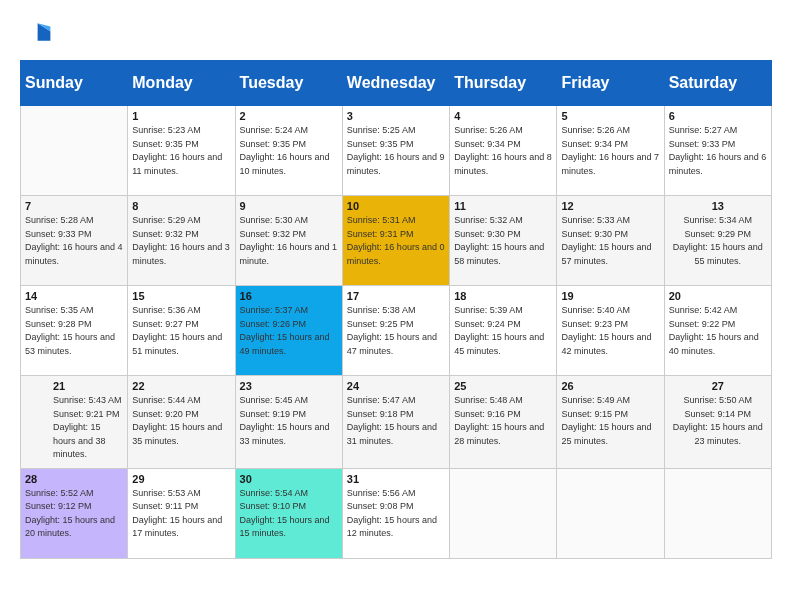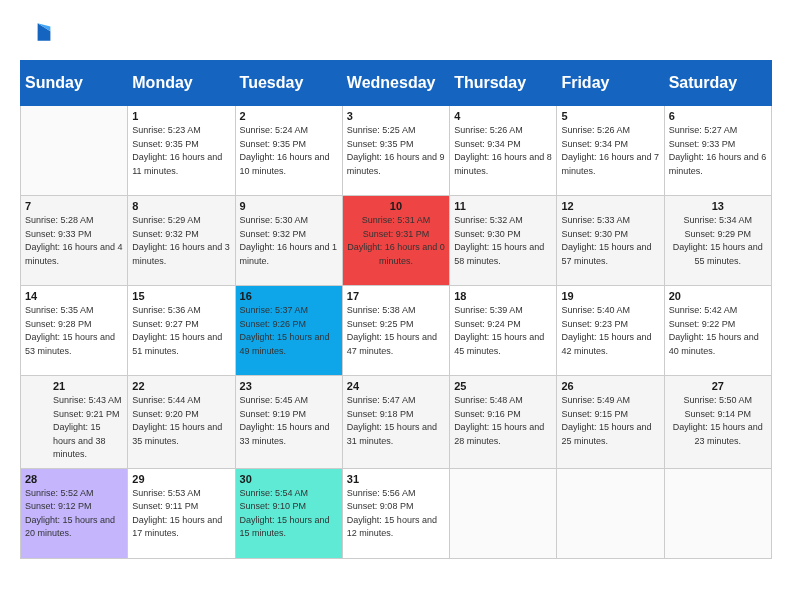--- a/index.html
+++ b/index.html
@@ -142,21 +142,21 @@
           <div class="day-info">Sunrise: 5:28 AM<br>Sunset: 9:33 PM<br>Daylight: 16 hours and 4 minutes.</div>
         </td>
         <td style="background-color: rgb(245, 245, 245);">
           <div class="day-num">8</div>
           <div class="day-info">Sunrise: 5:29 AM<br>Sunset: 9:32 PM<br>Daylight: 16 hours and 3 minutes.</div>
         </td>
         <td style="background-color: rgb(245, 245, 245);">
           <div class="day-num">9</div>
           <div class="day-info">Sunrise: 5:30 AM<br>Sunset: 9:32 PM<br>Daylight: 16 hours and 1 minute.</div>
         </td>
-        <td style="background-color: #ef4444; text-align: center;">
+        <td style="background-color: #eab308;">
           <div class="day-num">10</div>
           <div class="day-info">Sunrise: 5:31 AM<br>Sunset: 9:31 PM<br>Daylight: 16 hours and 0 minutes.</div>
         </td>
         <td style="background-color: rgb(245, 245, 245);">
           <div class="day-num">11</div>
           <div class="day-info">Sunrise: 5:32 AM<br>Sunset: 9:30 PM<br>Daylight: 15 hours and 58 minutes.</div>
         </td>
         <td style="background-color: rgb(245, 245, 245);">
           <div class="day-num">12</div>
           <div class="day-info">Sunrise: 5:33 AM<br>Sunset: 9:30 PM<br>Daylight: 15 hours and 57 minutes.</div>

